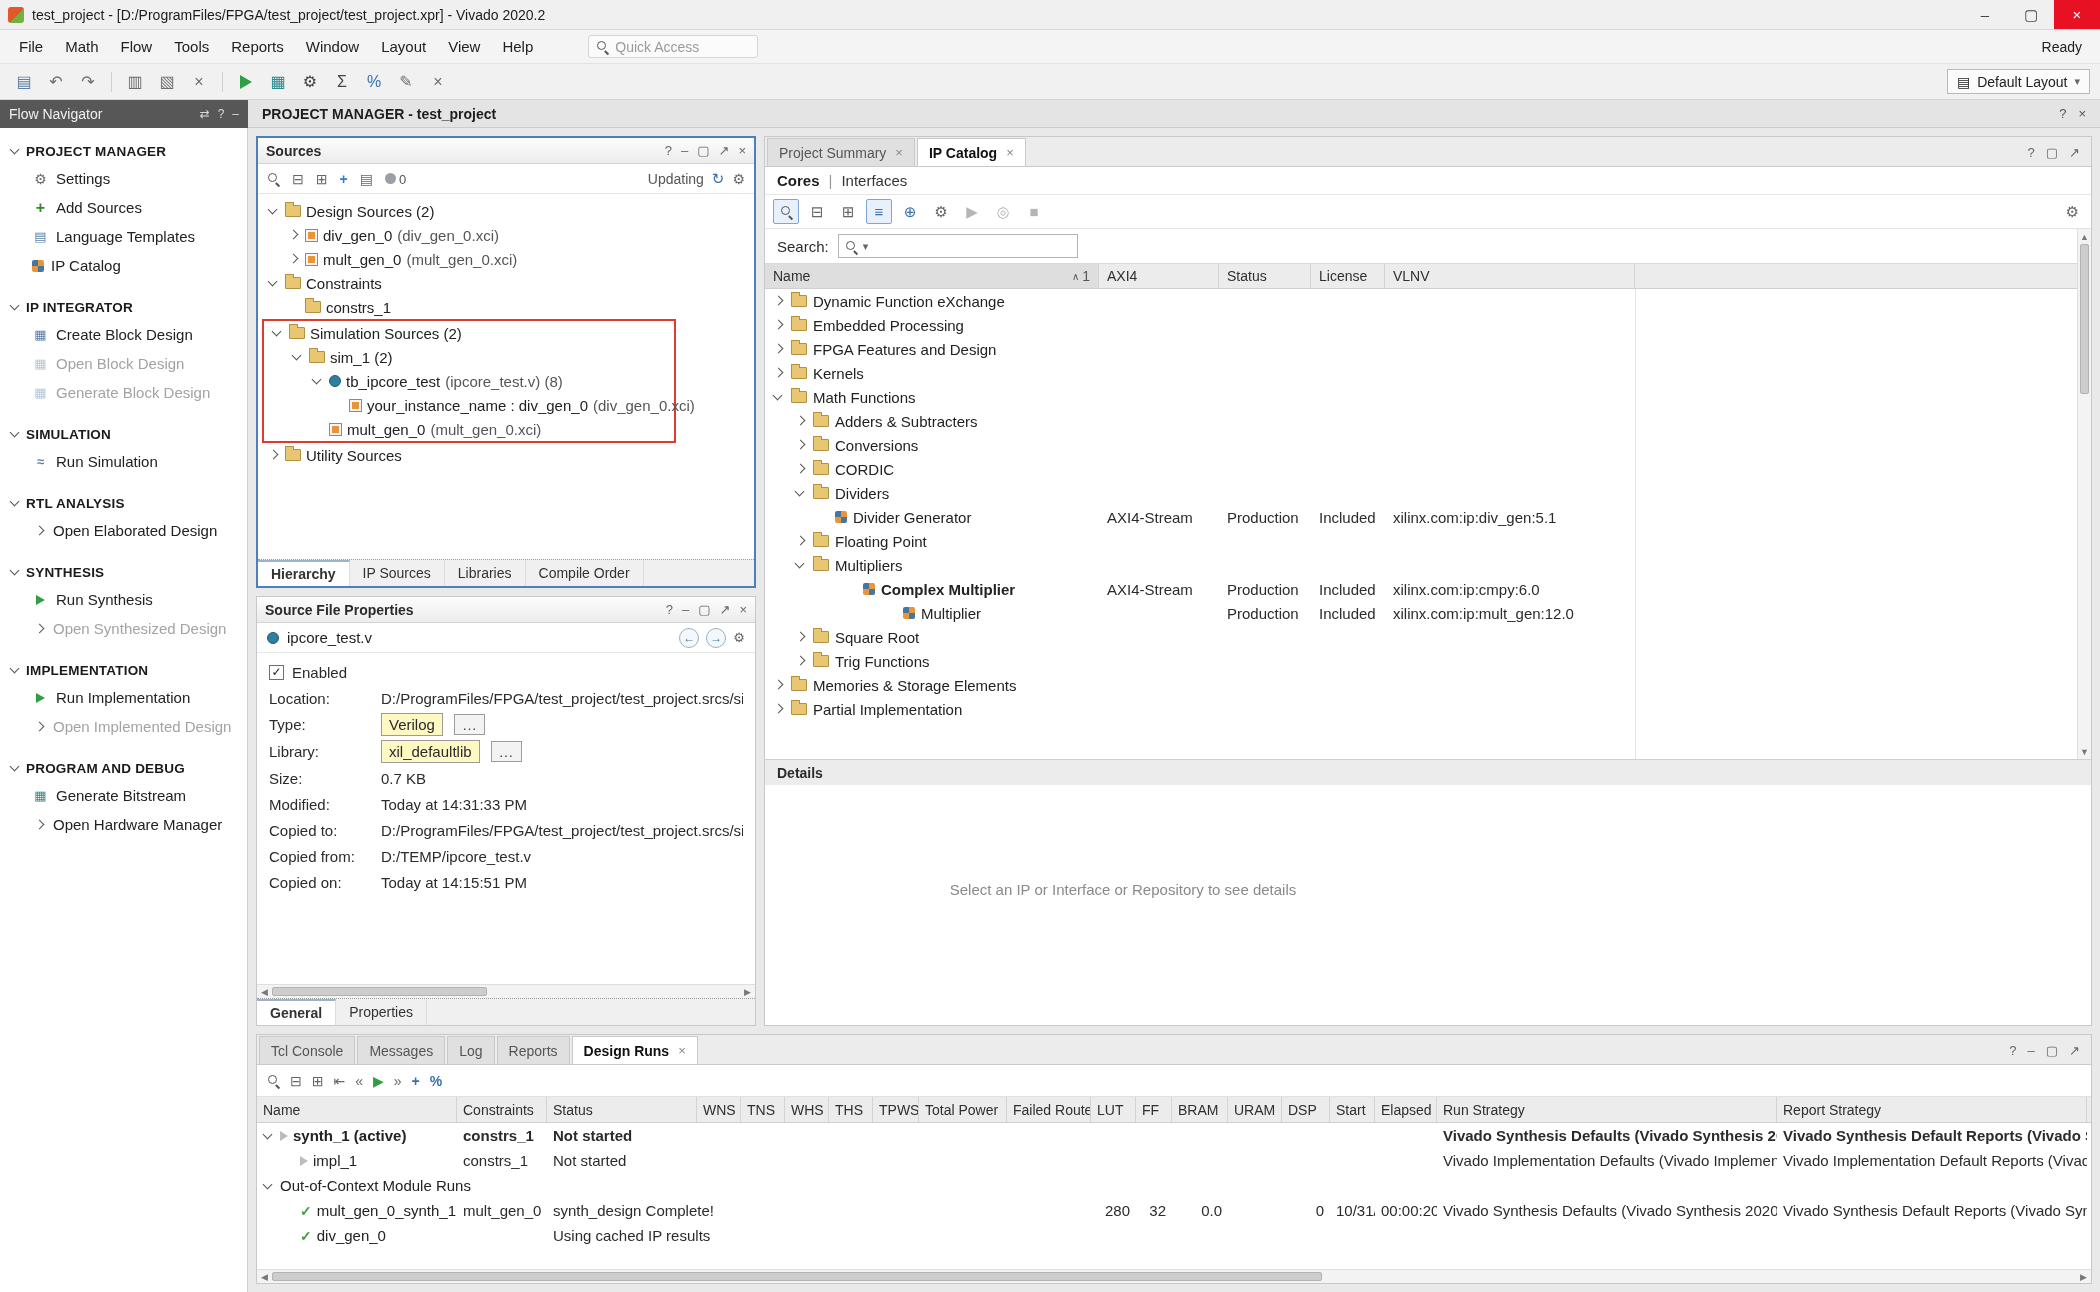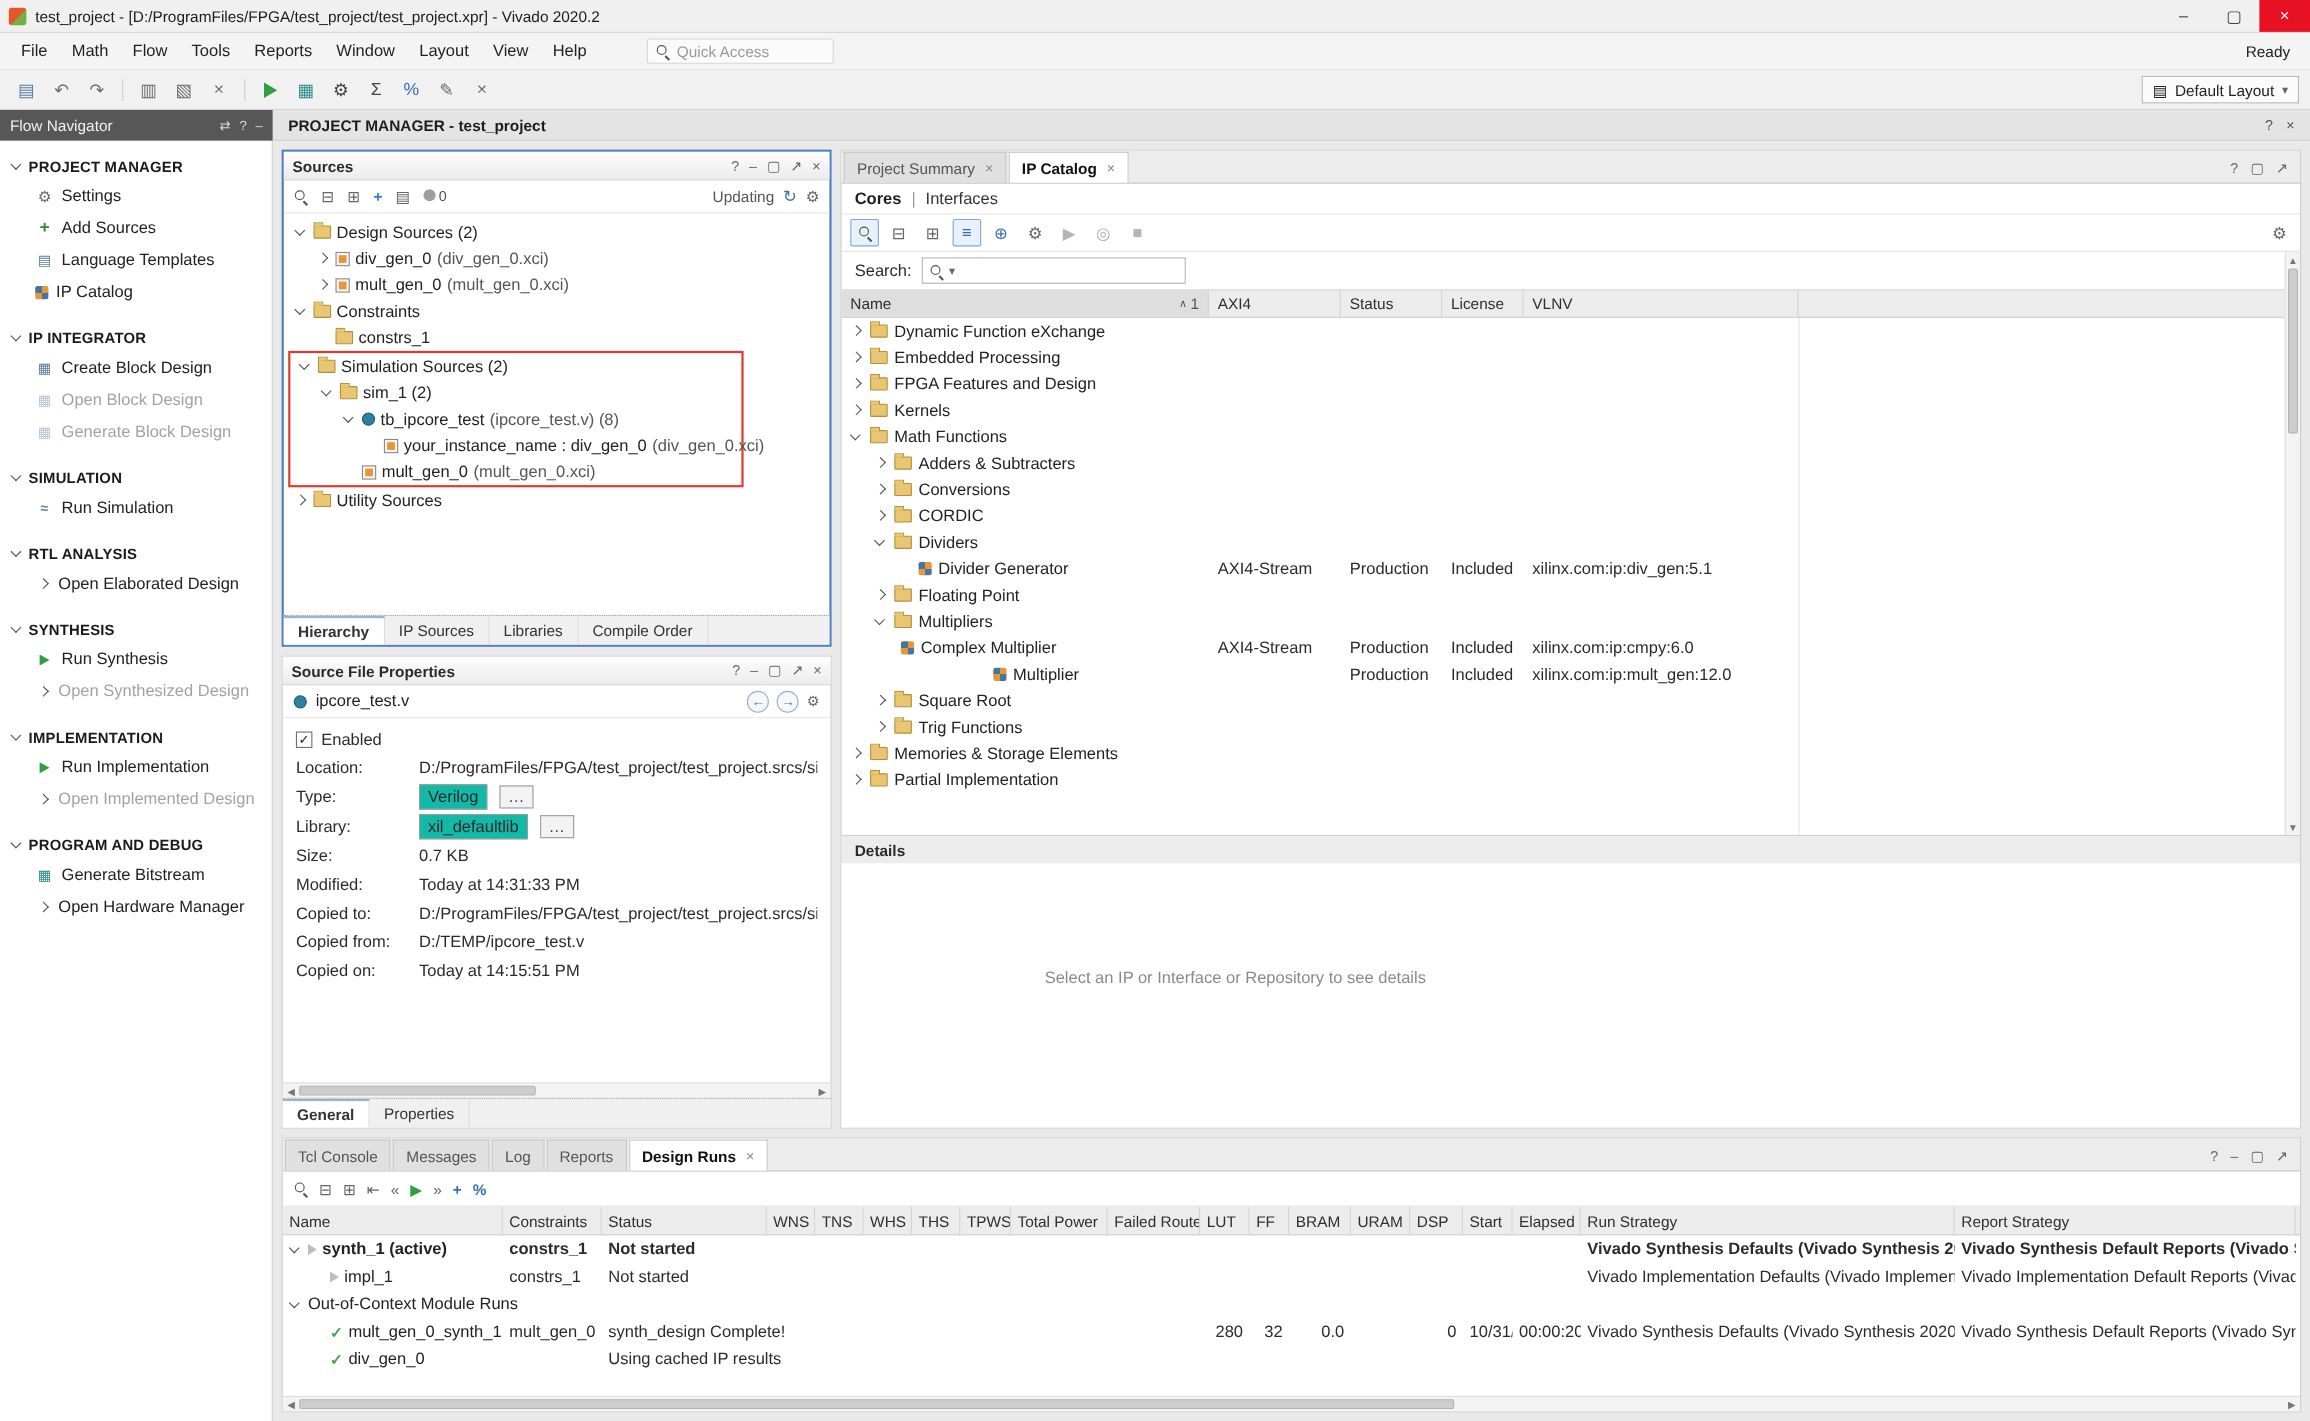--- a/index.html
+++ b/index.html
@@ -109,21 +109,21 @@
   .file-row{height:30px;flex:none;display:flex;align-items:center;gap:8px;padding:0 10px;border-bottom:1px solid #e6e6e6}
   .file-name{color:#222}
   .file-nav{margin-left:auto;display:flex;gap:7px;align-items:center}
   .nav-circle{width:20px;height:20px;border-radius:50%;border:1px solid #9ab0c4;color:#49759c;display:flex;align-items:center;justify-content:center;font-size:12px;background:#f4f8fc}
   .props-body{flex:1;overflow:hidden;padding-top:6px}
   .prop-row{display:flex;align-items:center;min-height:26px;padding:2px 12px;gap:4px;white-space:nowrap}
   .prop-row.cbrow{gap:8px}
   .cb{width:15px;height:15px;border:1px solid #6f6f6f;background:#fff;display:inline-flex;align-items:center;justify-content:center;font-size:12px;color:#222;flex:none}
   .prop-label{width:108px;flex:none;color:#2b2b2b}
   .prop-value{overflow:hidden;color:#2b2b2b}
-  .field{border:1px solid #9b9b9b;background:#14b8a6;padding:2px 7px}
+  .field{border:1px solid #9b9b9b;background:#fef9c3;padding:2px 7px}
   .dots-btn{border:1px solid #9b9b9b;background:#f3f3f3;padding:1px 7px;margin-left:7px;color:#444}
   .hscroll{height:14px;flex:none;background:#f3f3f3;border-top:1px solid #dedede;display:flex;align-items:center}
   .hs-arrow{width:15px;text-align:center;font-size:9px;color:#777;flex:none}
   .hs-thumb{height:9px;background:#cdcdcd;border:1px solid #b3b3b3;border-radius:2px}
 
   
   .right-panel{flex:1;display:flex;flex-direction:column}
   .doc-tabs{height:30px;flex:none;background:#ececec;display:flex;align-items:flex-end;border-bottom:1px solid #c9c9c9;padding:0 2px}
   .doc-tab{height:28px;display:flex;align-items:center;gap:9px;padding:0 11px;border:1px solid #c9c9c9;border-bottom:none;background:#e0e0e0;color:#555;font-size:14px;margin-right:2px;white-space:nowrap}
   .doc-tab.active{background:#fff;color:#111;font-weight:700}
@@ -715,21 +715,21 @@
                       <span class="chev open"></span>
                       <span class="ico folder"></span>
                       <span class="tlabel">Multipliers</span>
                     </div>
                     <div class="ipc" style="width: 120px;"></div>
                     <div class="ipc" style="width: 92px;"></div>
                     <div class="ipc" style="width: 74px;"></div>
                     <div class="ipc" style="width: 250px;"></div>
                   </div>
                   <div class="iprow">
-                    <div class="ipc name" style="width: 334px; padding-left: 34px;">
+                    <div class="ipc name" style="width: 334px; padding-left: 78px; font-weight: bold;">
                       <span class="chev none"></span>
                       <span class="ico core"></span>
                       <span class="tlabel">Complex Multiplier</span>
                     </div>
                     <div class="ipc" style="width: 120px;">AXI4-Stream</div>
                     <div class="ipc" style="width: 92px;">Production</div>
                     <div class="ipc" style="width: 74px;">Included</div>
                     <div class="ipc" style="width: 250px;">xilinx.com:ip:cmpy:6.0</div>
                   </div>
                   <div class="iprow">

